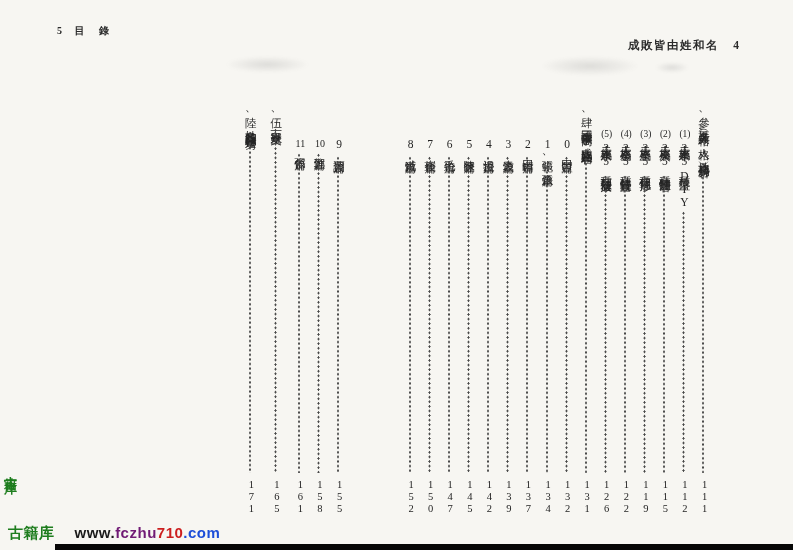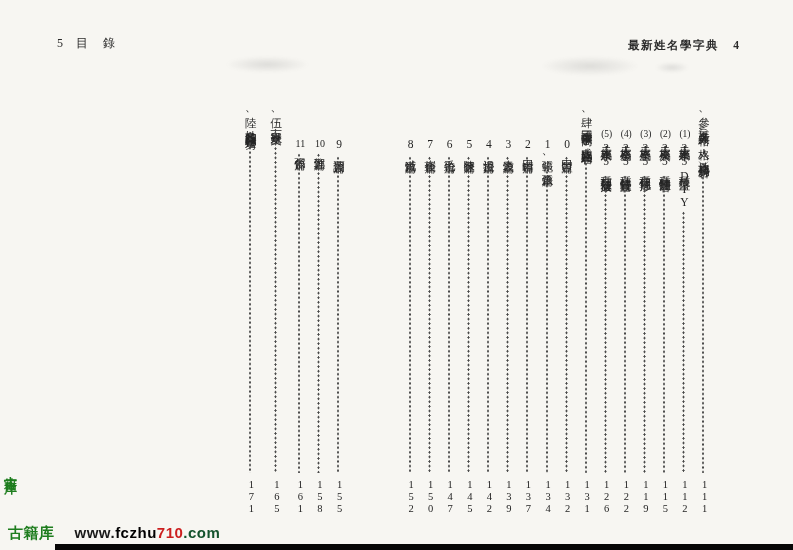--- a/index.html
+++ b/index.html
@@ -3,22 +3,22 @@
 <meta charset="utf-8">
 <style>
   html,body{margin:0;padding:0;}
   body{
     width:793px;height:550px;position:relative;overflow:hidden;
     background:#f7f6f2;
     font-family:"Liberation Serif","DejaVu Serif",serif;
   }
   
   .header-left{
-    position:absolute;top:35px;left:57px;
-    font-size:12px;font-weight:normal;color:#2b2b2b;letter-spacing:2px;
+    position:absolute;top:24px;left:57px;
+    font-size:10px;font-weight:bold;color:#2b2b2b;letter-spacing:2px;
     white-space:nowrap;
   }
   .header-left .pg{margin-right:8px;letter-spacing:0;}
   .header-left .ttl{letter-spacing:6px;}
   .header-right{
     position:absolute;top:38px;right:54px;
     font-size:11.5px;font-weight:bold;color:#2b2b2b;letter-spacing:1.5px;
     white-space:nowrap;
   }
   .header-right .pg{margin-left:10px;letter-spacing:0;}
@@ -67,21 +67,21 @@
   }
 </style>
 </head>
 <body>
 
 <div class="header-left">
   <span class="pg">5</span>
   <span class="ttl">目 錄</span>
 </div>
 <div class="header-right">
-  <span class="ttl">最新姓名學字典</span>
+  <span class="ttl">成敗皆由姓和名</span>
   <span class="pg">4</span>
 </div>
 
 <div class="smudge s1"></div>
 <div class="smudge s2"></div>
 <div class="smudge s3"></div>
 
 <div class="toc">
     <div class="entry heading">
       <span class="label"><span>參、姓名三才（天格、人格、地格）簡易分析</span></span>
@@ -185,15 +185,15 @@
     </div>
     <div class="entry heading">
       <span class="label"><span>陸、姓名的筆劃五行與運勢</span></span>
       <span class="dots"></span>
       <span class="pagenum">171</span>
     </div>
   </div>
 
 <div class="wm-left" style="color: rgb(30, 125, 30);">古籍库</div>
 <div class="wm-bottom">
-  <span class="site" style="color: rgb(30, 125, 30);">古籍库</span><span class="w1" style="color: rgb(26, 26, 26); margin-left: 12px;">www.</span><span class="w2" style="color: #000000;">fczhu</span><span class="w3" style="color: rgb(204, 31, 31);">710</span><span class="w4" style="color: #14532d;">.com</span>
+  <span class="site" style="color: rgb(30, 125, 30);">古籍库</span><span class="w1" style="color: rgb(26, 26, 26); margin-left: 12px;">www.</span><span class="w2" style="color: #701a75;">fczhu</span><span class="w3" style="color: rgb(204, 31, 31);">710</span><span class="w4" style="color: #1d4ed8;">.com</span>
 </div>
 <div class="bottom-bar"></div>
 
 </body></html>

